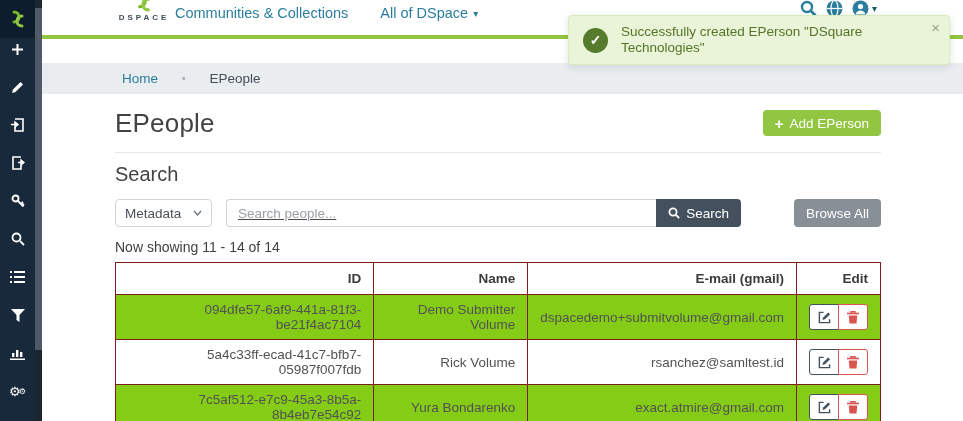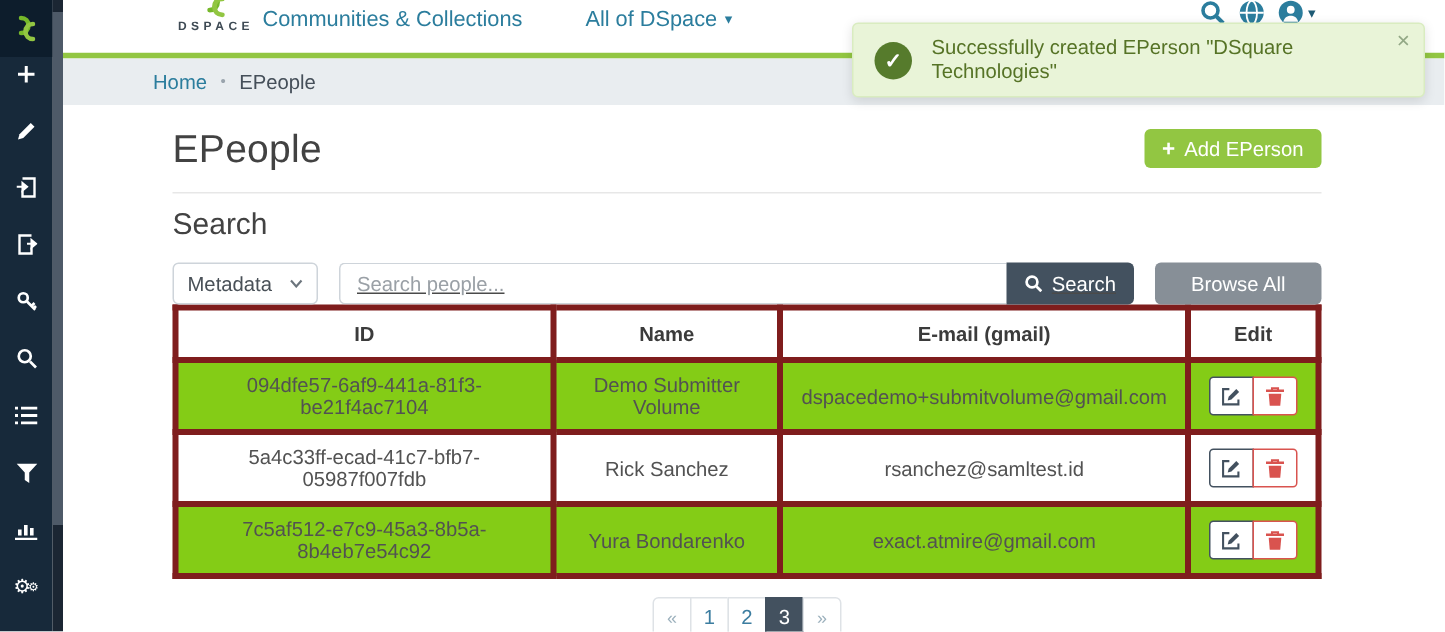--- a/index.html
+++ b/index.html
@@ -17,29 +17,29 @@
 
   .scroll-strip { position:absolute; left:35px; top:0; width:7px; height:100%; background:#1b2633; z-index:6; }
   .scroll-thumb { position:absolute; left:0; top:8px; width:7px; height:342px; background:#4e5a68; }
 
   
   .main { position:absolute; left:42px; top:0; right:0; height:100%; }
 
   .navbar { height:35px; background:#fff; position:relative; }
   .logo { position:absolute; left:74px; top:-5px; width:56px; display:flex; flex-direction:column; align-items:center; cursor:pointer; }
   .logo-text { font-size:8px; font-weight:bold; letter-spacing:3px; color:#3e4a54; margin-top:1px; }
-  .nav-links { position:absolute; left:133px; top:0; height:26px; display:flex; gap:42px; align-items:center; }
+  .nav-links { position:absolute; left:133px; top:0; height:26px; display:flex; gap:32px; align-items:center; }
   .nav-link { color:#2b7d9d; font-size:14.5px; cursor:pointer; white-space:nowrap; display:flex; align-items:center; gap:5px; }
   .caret { font-size:10px; color:#2b7d9d; }
   .nav-icons { position:absolute; right:86px; top:0; display:flex; gap:9px; align-items:flex-start; }
   .nav-icon { cursor:pointer; display:flex; align-items:center; gap:3px; }
 
   .green-bar { height:4px; background:#92C642; }
 
-  .breadcrumb { height:31px; background:#e9edf0; display:flex; align-items:center; padding-left:60px; gap:9px; font-size:13.5px; }
+  .breadcrumb { height:31px; background:#e9edf0; display:flex; align-items:center; padding-left:80px; gap:24px; font-size:13.5px;margin-top:24px; }
   .crumb-home { color:#2b7d9d; cursor:pointer; }
   .crumb-dot { color:#9aa4ad; font-size:10px; }
   .crumb-current { color:#454f59; }
 
   .content { padding:14px 82px 0 73px; }
 
   .page-header { display:flex; justify-content:space-between; align-items:flex-start; }
   h1 { font-size:26px; font-weight:500; color:#424242; letter-spacing:0.2px; }
   .btn { border:none; border-radius:4px; font-family:"Liberation Sans",sans-serif; font-size:13.5px; cursor:pointer; }
   .btn-add { background:#92C642; color:#fff; height:26px; padding:0 12px; display:flex; align-items:center; gap:6px; margin-top:2px; }
@@ -47,26 +47,26 @@
 
   hr.divider { border:none; border-top:1px solid #e7e7e7; margin:13px 0 10px; }
   h2 { font-size:20px; font-weight:500; color:#424242; margin-bottom:13px; }
 
   .search-row { display:flex; gap:14px; height:28px; }
   .select { width:97px; border:1px solid #ced4da; border-radius:4px; background:#fff; display:flex; align-items:center; justify-content:space-between; padding:0 9px; font-size:13.5px; color:#495057; cursor:pointer; }
   .input-group { flex:1; display:flex;text-decoration:underline; }
   .input-group input { flex:1; border:1px solid #ced4da; border-right:none; border-radius:4px 0 0 4px; padding:0 11px; font-size:13.5px; font-family:"Liberation Sans",sans-serif; color:#495057; outline:none; }
   .input-group input::placeholder { color:#9aa0a6; }
   .btn-search { background:#43515f; color:#fff; border-radius:0 4px 4px 0; padding:0 12px; display:flex; align-items:center; gap:6px; }
-  .btn-browse { background:#878f97; color:#fff; padding:0 24px; }
+  .btn-browse { background:#878f97; color:#fff; padding:0 12px;margin-left:39px; }
 
   .showing { font-size:14px; color:#414141; margin:12px 0 7px; }
 
   table { width:100%; border-collapse:collapse; font-size:13.5px; color:#525252; }
-  th, td { border:4px solid #7f1d1d; text-align:center; padding:7px 12px; }
+  th, td { border:1px solid #7f1d1d; text-align:right; padding:7px 12px; }
   th { color:#3b3b3b; font-weight:bold; padding:8px 12px; background:#fff; }
   tbody tr.striped { background:#84cc16; }
   td.edit-cell { padding:4px 12px; }
 
   .btn-group { display:inline-flex; }
   .icon-btn { width:30px; height:26px; background:#fff; display:flex; align-items:center; justify-content:center; cursor:pointer; }
   .icon-btn.edit { border:1px solid #43515f; border-radius:3px 0 0 3px; }
   .icon-btn.del { border:1px solid #d9534f; border-radius:0 3px 3px 0; margin-left:-1px; }
 
   .pagination { display:flex; justify-content:center; margin-top:12px; }
@@ -239,20 +239,21 @@
           <svg width="12" height="12" viewBox="0 0 12 12">
               <circle cx="5" cy="5" r="3.6" stroke="#fff" stroke-width="1.8" fill="none"></circle>
               <path d="M8 8l3.2 3.2" stroke="#fff" stroke-width="1.8"></path>
             </svg>
           <span>Search</span>
         </button>
       </div>
       <button class="btn btn-browse">Browse All</button>
     </div>
 
+    <div class="showing">Now showing 11 - 14 of 14</div>
 
     <table>
       <colgroup>
           <col style="width:36%">
           <col style="width:21%">
           <col style="width:33%">
           <col style="width:10%">
         </colgroup>
       <thead>
         <tr>
@@ -280,21 +281,21 @@
                     <path d="M0 2.5h12" stroke="#d9534f" stroke-width="1.6"></path>
                     <path d="M4 2V.8h4V2" stroke="#d9534f" stroke-width="1.4" fill="none"></path>
                     <path d="M1.8 4.5h8.4l-.7 8H2.5z" fill="#d9534f"></path>
                   </svg>
               </span>
             </span>
           </td>
         </tr>
         <tr>
           <td>5a4c33ff-ecad-41c7-bfb7-05987f007fdb</td>
-          <td>Rick Sanchez</td>
+          <td>Rick Volume</td>
           <td>rsanchez@samltest.id</td>
           <td class="edit-cell">
             <span class="btn-group">
               <span class="icon-btn edit">
                 <svg width="13" height="13" viewBox="0 0 14 14">
                     <path d="M12.5 9v3.5H1.5v-11H6" stroke="#43515f" stroke-width="1.5" fill="none"></path>
                     <path d="M11 1.5L13 3.5 7.5 9l-2.7.7.7-2.7z" fill="#43515f"></path>
                   </svg>
               </span>
               <span class="icon-btn del">

